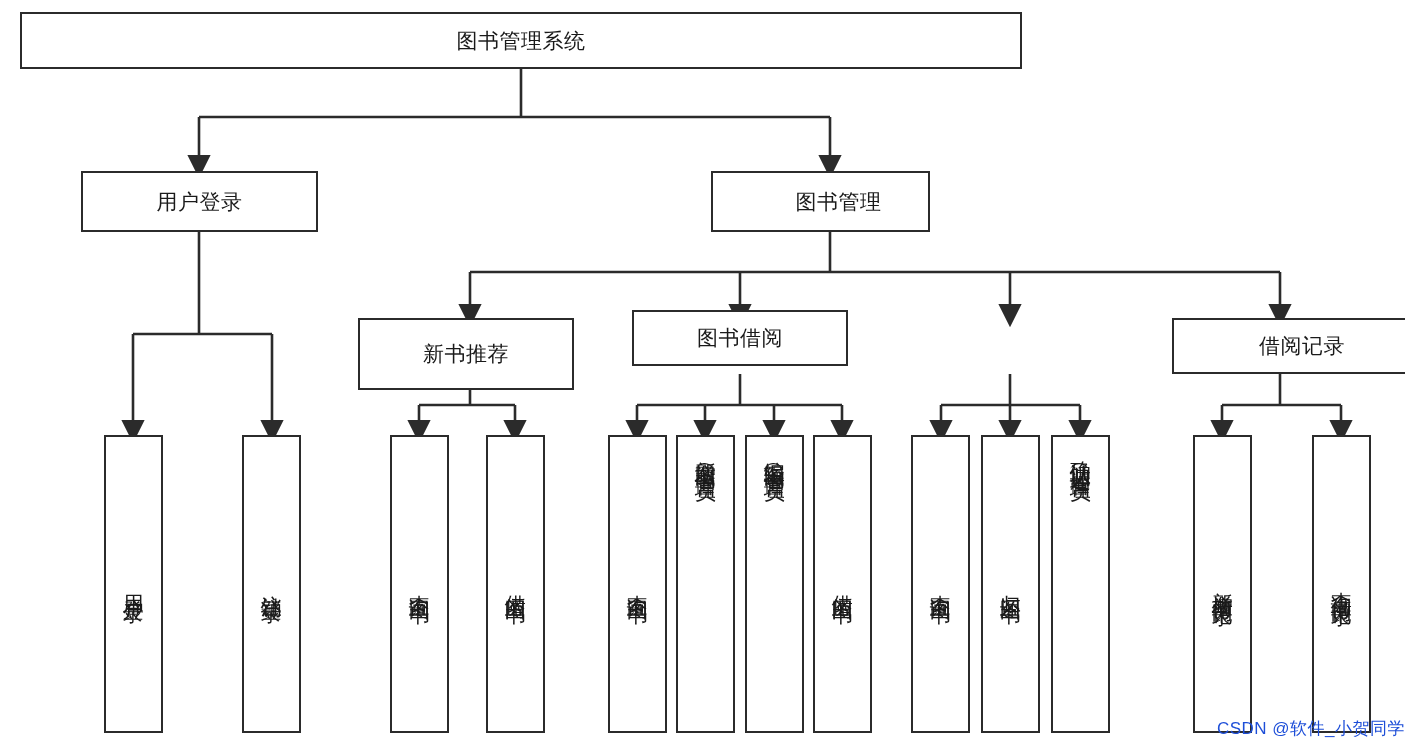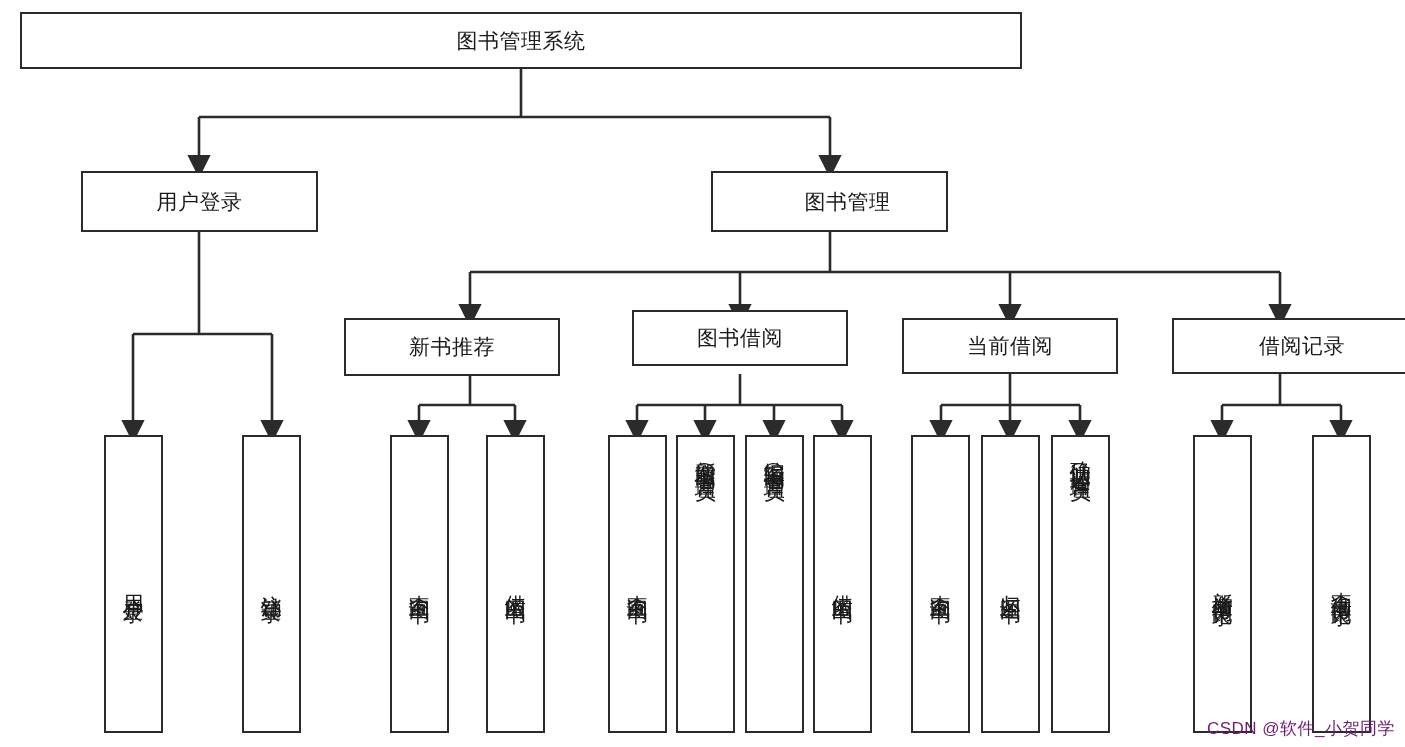--- a/index.html
+++ b/index.html
@@ -55,24 +55,24 @@
     font-size: 21px;
     letter-spacing: 3px;
     margin: 0 auto;
   }
   .node.vertical.centered {
     align-items: center;
     padding-top: 0;
   }
   .watermark {
     position: absolute;
-    right: 10px;
+    right: 0;
     bottom: 7px;
     font-size: 17px;
-    color: #701a75;
+    color: #1d4ed8;
     white-space: nowrap;
     letter-spacing: 0.5px;
   }
 </style>
 </head>
 <body>
 
 <div id="canvas">
 
   <svg id="wires" viewBox="0 0 1405 747" xmlns="http://www.w3.org/2000/svg">
@@ -125,32 +125,29 @@
     </g>
   </svg>
 
   <div class="node horizontal" style="left:20px; top:12px; width:1002px; height:57px;">
     <span class="node-label">图书管理系统</span>
   </div>
 
   <div class="node horizontal" style="left:81px; top:171px; width:237px; height:61px;">
     <span class="node-label">用户登录</span>
   </div>
-  <div class="node horizontal" style="left:711px; top:171px; width:237px; height:61px;padding-left:36px;">
+  <div class="node horizontal" style="left:711px; top:171px; width:219px; height:61px;padding-left:36px;">
     <span class="node-label">图书管理</span>
   </div>
 
-  <div class="node horizontal" style="left:344px; top:318px; width:216px; height:58px;">
+  <div class="node horizontal" style="left:358px; top:318px; width:216px; height:72px;">
     <span class="node-label">新书推荐</span>
   </div>
   <div class="node horizontal" style="left:632px; top:310px; width:216px; height:56px;">
     <span class="node-label">图书借阅</span>
-  </div>
-  <div class="node horizontal" style="left:902px; top:318px; width:216px; height:56px;">
-    <span class="node-label">当前借阅</span>
   </div>
   <div class="node horizontal" style="left:1172px; top:318px; width:260px; height:56px;">
     <span class="node-label">借阅记录</span>
   </div>
 
   <div class="node vertical centered" style="left:104px; top:435px; width:59px; height:298px;">
     <span class="node-label">用户登录</span>
   </div>
   <div class="node vertical centered" style="left:242px; top:435px; width:59px; height:298px;">
     <span class="node-label">注销登录</span>

